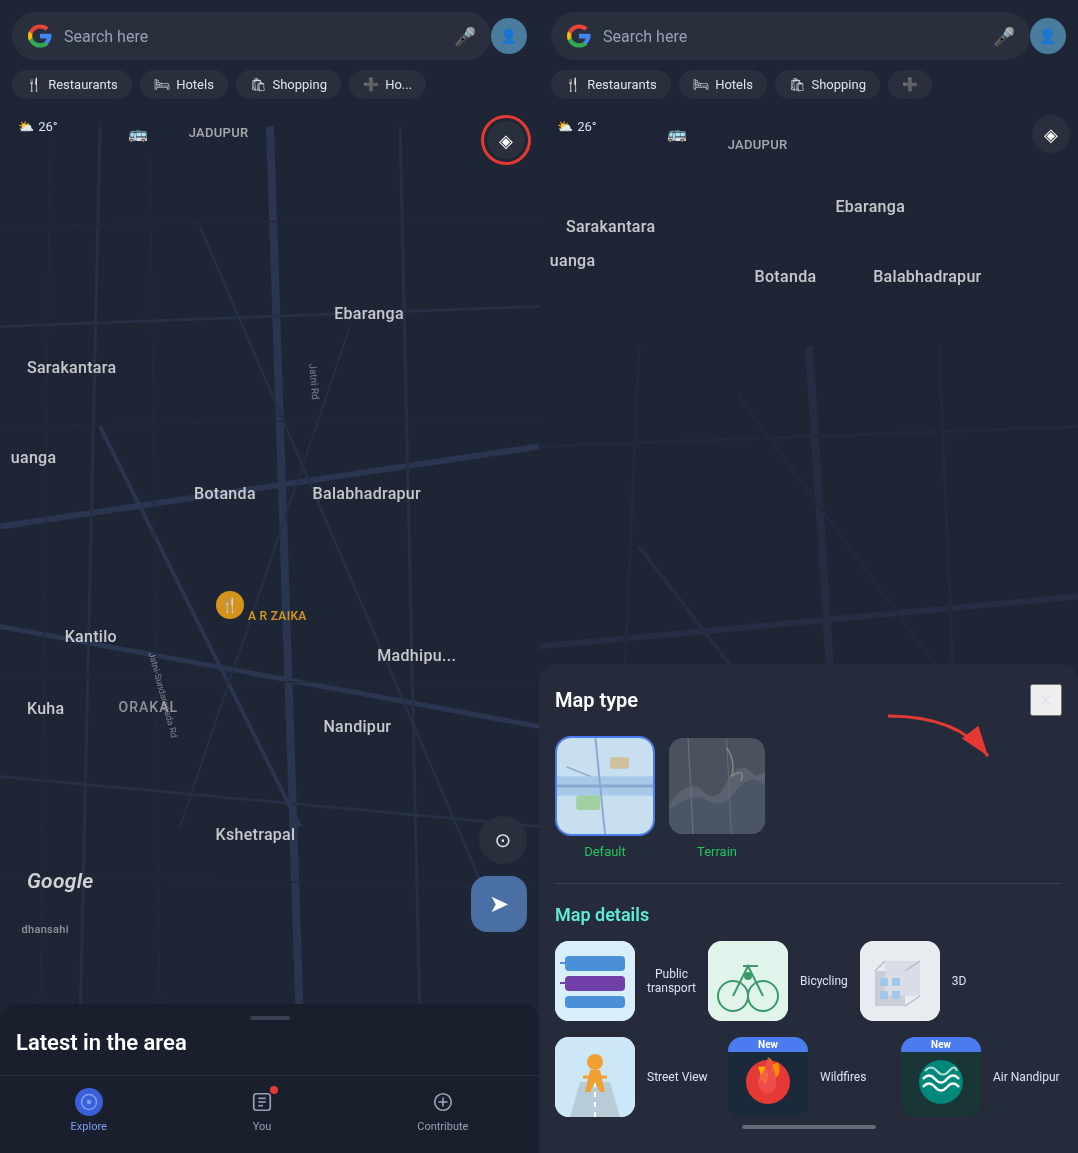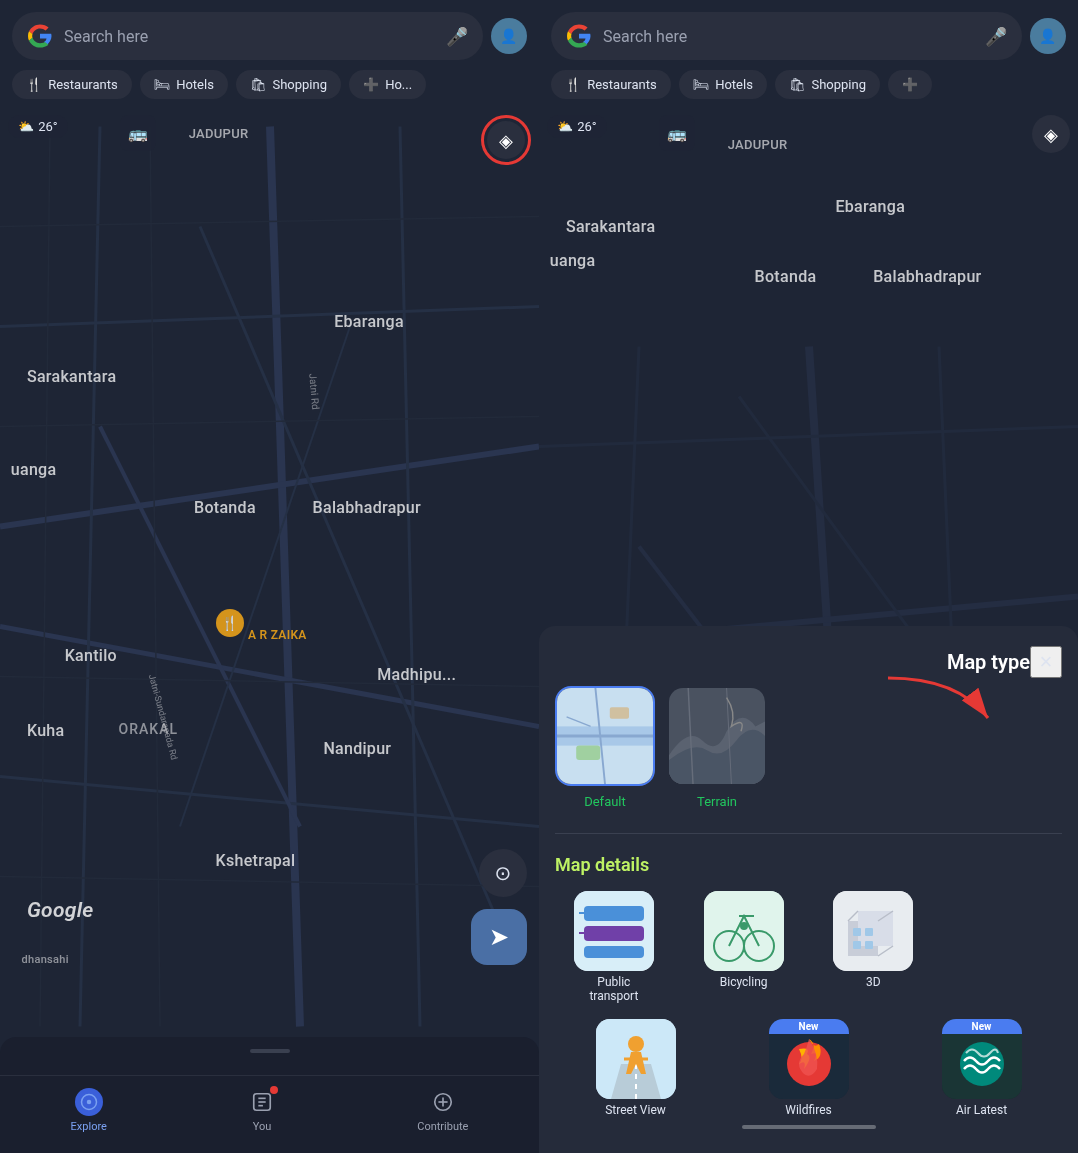--- a/index.html
+++ b/index.html
@@ -36,21 +36,20 @@
       width: 100%;
       height: 100%;
     }
 
     .top-bar {
       position: relative;
       z-index: 10;
       padding: 12px 12px 6px;
       display: flex;
       align-items: center;
-      gap: 8px;
     }
 
     .search-box {
       flex: 1;
       background: #2a2f3e;
       border-radius: 24px;
       display: flex;
       align-items: center;
       padding: 10px 14px;
       gap: 10px;
@@ -261,23 +260,23 @@
       left: 0;
       right: 0;
       background: #252b3a;
       border-radius: 16px 16px 0 0;
       z-index: 10;
       padding: 20px 16px 24px;
     }
 
     .sheet-header {
       display: flex;
-      justify-content: flex-end;
-      align-items: center;
-      margin-bottom: 8px;
+      justify-content: space-between;
+      align-items: center;
+      margin-bottom: 20px;
     }
 
     .sheet-title {
       color: #ffffff;
       font-size: 20px;
       font-weight: 600;
     }
 
     .close-btn {
       color: #dde3f0;
@@ -316,44 +315,43 @@
       border-color: #4a7cf0;
     }
 
     .map-type-label {
       color: #22c55e;
       font-size: 13px;
       text-align: left;
     }
 
     .map-details-title {
-      color: #bef264;
+      color: #5eead4;
       font-size: 18px;
       font-weight: 600;
       margin-bottom: 16px;
     }
 
     .details-grid {
       display: grid;
       grid-template-columns: repeat(4, 1fr);
       gap: 12px;
       margin-bottom: 16px;
     }
 
     .details-grid-2 {
       display: grid;
       grid-template-columns: repeat(3, 1fr);
       gap: 12px;
     }
 
     .detail-item {
       display: flex;
-      flex-direction: column;
-      align-items: center;
-      gap: 4px;
+      align-items: center;
+      gap: 12px;
     }
 
     .detail-thumb {
       width: 80px;
       height: 80px;
       border-radius: 14px;
       overflow: hidden;
       position: relative;
     }
 
@@ -535,20 +533,21 @@
     <div style="position:absolute; top:30%; left:55%; color:rgba(255,255,255,0.4); font-size:10px; transform:rotate(85deg); z-index:6;">Jatni Rd</div>
     <div style="position:absolute; top:65%; left:22%; color:rgba(255,255,255,0.4); font-size:9px; transform:rotate(75deg); z-index:6;">Jatni-Sundarapada Rd</div>
 
     <div class="location-btn" style="position:absolute; bottom:140px; right:12px;">⊙</div>
 
     <div class="nav-btn" style="position:absolute; bottom:72px; right:12px;">➤</div>
   </div>
 
   <div class="bottom-panel">
     <div class="drag-handle"></div>
+    <div class="latest-title">Latest in the area</div>
   </div>
 
   <div class="bottom-nav">
     <div class="nav-item">
       <div class="nav-icon active-icon">
         <svg width="18" height="18" viewBox="0 0 24 24" fill="#7aa0f0">
           <circle cx="12" cy="12" r="10" fill="none" stroke="#7aa0f0" stroke-width="2"></circle>
           <circle cx="12" cy="12" r="3" fill="#7aa0f0"></circle>
         </svg>
       </div>
@@ -791,19 +790,19 @@
           <div style="position:absolute; top:0; left:0; right:0; background:#4a7cf0; color:white; font-size:10px; text-align:center; padding:2px 0; font-weight:700; z-index:5;">New</div>
           <svg viewBox="0 0 80 80" xmlns="http://www.w3.org/2000/svg">
             <rect width="80" height="80" fill="#1a3535"></rect>
 
             <circle cx="40" cy="45" r="22" fill="#00897b"></circle>
             <path d="M22 42 Q28 35 34 42 Q40 49 46 42 Q52 35 58 42" stroke="white" stroke-width="2.5" fill="none"></path>
             <path d="M22 50 Q28 43 34 50 Q40 57 46 50 Q52 43 58 50" stroke="white" stroke-width="2.5" fill="none"></path>
             <path d="M24 34 Q30 27 36 34 Q42 41 48 34 Q54 27 56 34" stroke="white" stroke-width="2" fill="none" opacity="0.7"></path>
           </svg>
         </div>
-        <span class="detail-label">Air Latest</span>
+        <span class="detail-label">Air Nandipur</span>
       </div>
     </div>
 
     <div class="bottom-handle"></div>
   </div>
 </div>
 
 </body></html>

